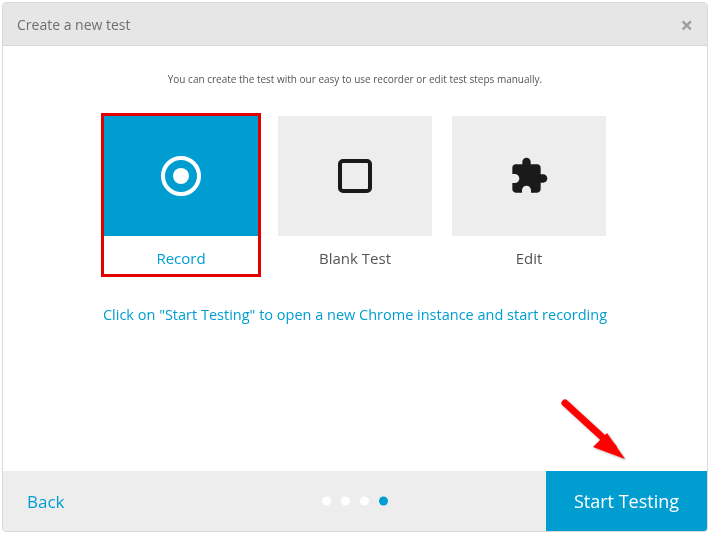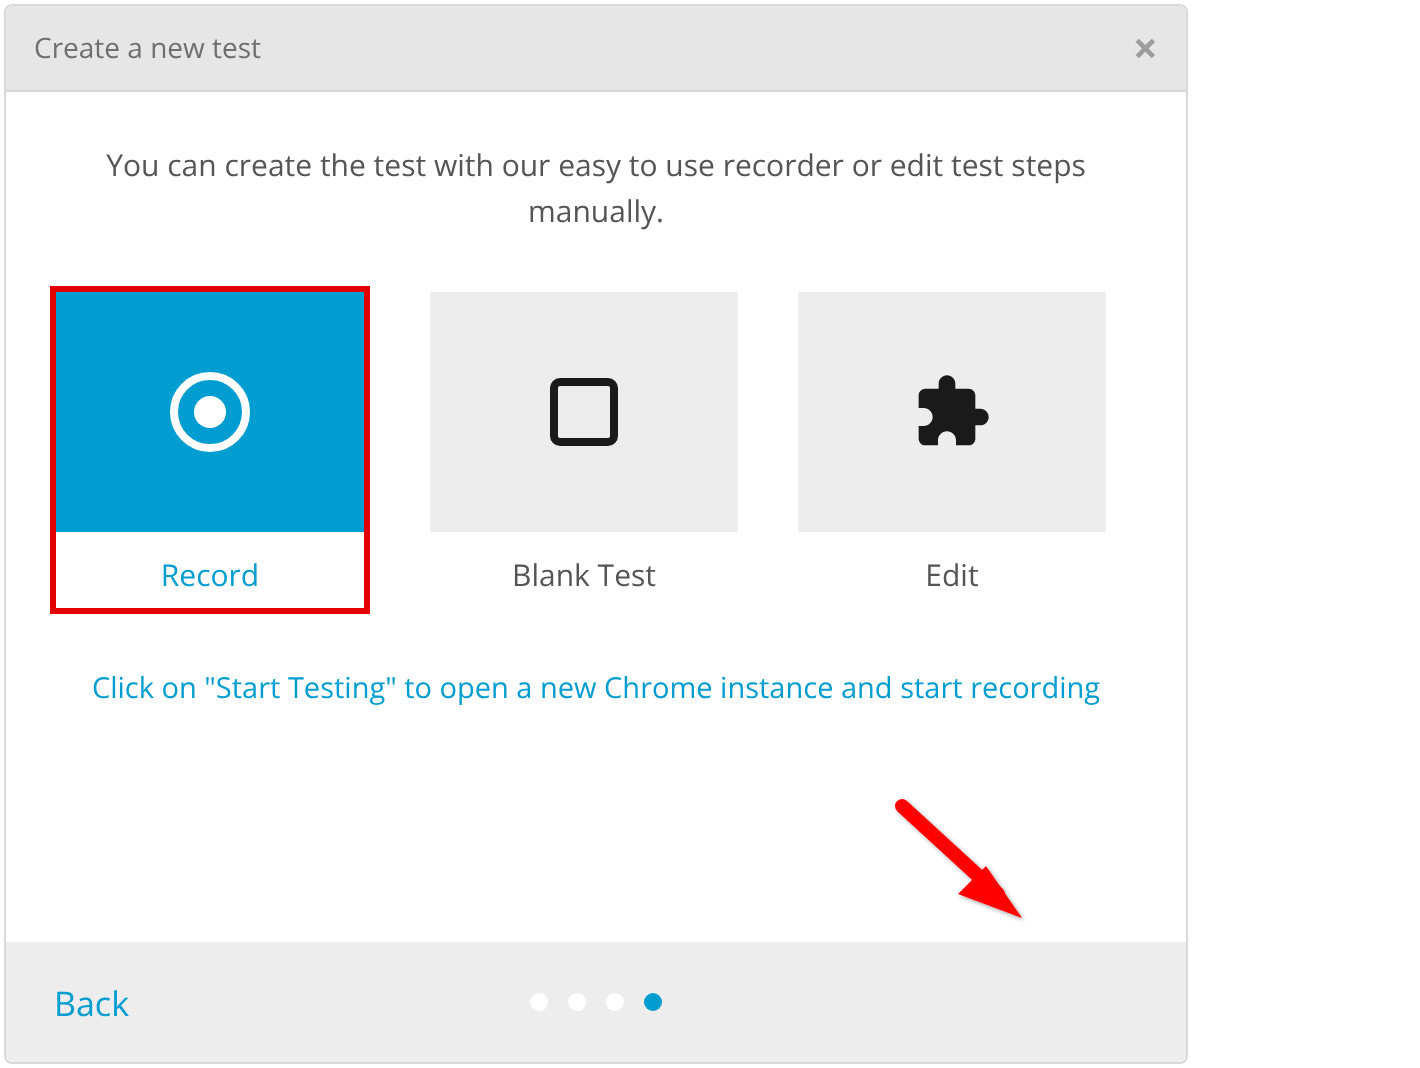--- a/index.html
+++ b/index.html
@@ -1,18 +1,18 @@
 <!DOCTYPE html>
 <html><head>
 <meta charset="utf-8">
 <style>
   * { box-sizing: border-box; margin: 0; padding: 0; }
   html, body { width: 710px; height: 534px; font-family: "Segoe UI", "Open Sans", Arial, sans-serif; background: #fff; }
   .modal {
-    width: 592px;
+    width: 706px;
     height: 530px;
     margin: 2px;
     border: 1px solid #d9d9d9;
     border-radius: 4px;
     background: #fff;
     display: flex;
     flex-direction: column;
     overflow: hidden;
     position: relative;
   }
@@ -40,29 +40,29 @@
     padding: 26px 40px 10px 40px;
     text-align: center;
   }
   .heading {
     font-size: 28px;
     color: #333;
     font-weight: 400;
     margin-bottom: 16px;
   }
   .subheading {
-    font-size: 15px;
+    font-size: 10px;
     color: #555;
     line-height: 1.5;
     margin-bottom: 26px;
   }
   .options {
     display: flex;
-    justify-content: flex-end;
-    gap: 30px;
+    justify-content: center;
+    gap: 14px;
     margin-bottom: 28px;
   }
   .option {
     width: 160px;
     cursor: pointer;
   }
   .option.selected {
     border: 3px solid #e30000;
     padding-bottom: 6px;
   }
@@ -199,20 +199,21 @@
   </div>
 
   <div class="footer">
     <button class="back-btn">Back</button>
     <div class="dots">
       <span class="dot"></span>
       <span class="dot"></span>
       <span class="dot"></span>
       <span class="dot active"></span>
     </div>
+    <button class="start-btn">Start Testing</button>
   </div>
 
   <svg class="arrow" width="90" height="80">
     <defs>
       <filter id="ds" x="-20%" y="-20%" width="140%" height="140%">
         <feDropShadow dx="1" dy="1" stdDeviation="1" flood-color="#000" flood-opacity="0.35"></feDropShadow>
       </filter>
     </defs>
     <g filter="url(#ds)">
       <line x1="12" y1="8" x2="60" y2="52" stroke="#ff0000" stroke-width="7" stroke-linecap="round"></line>

